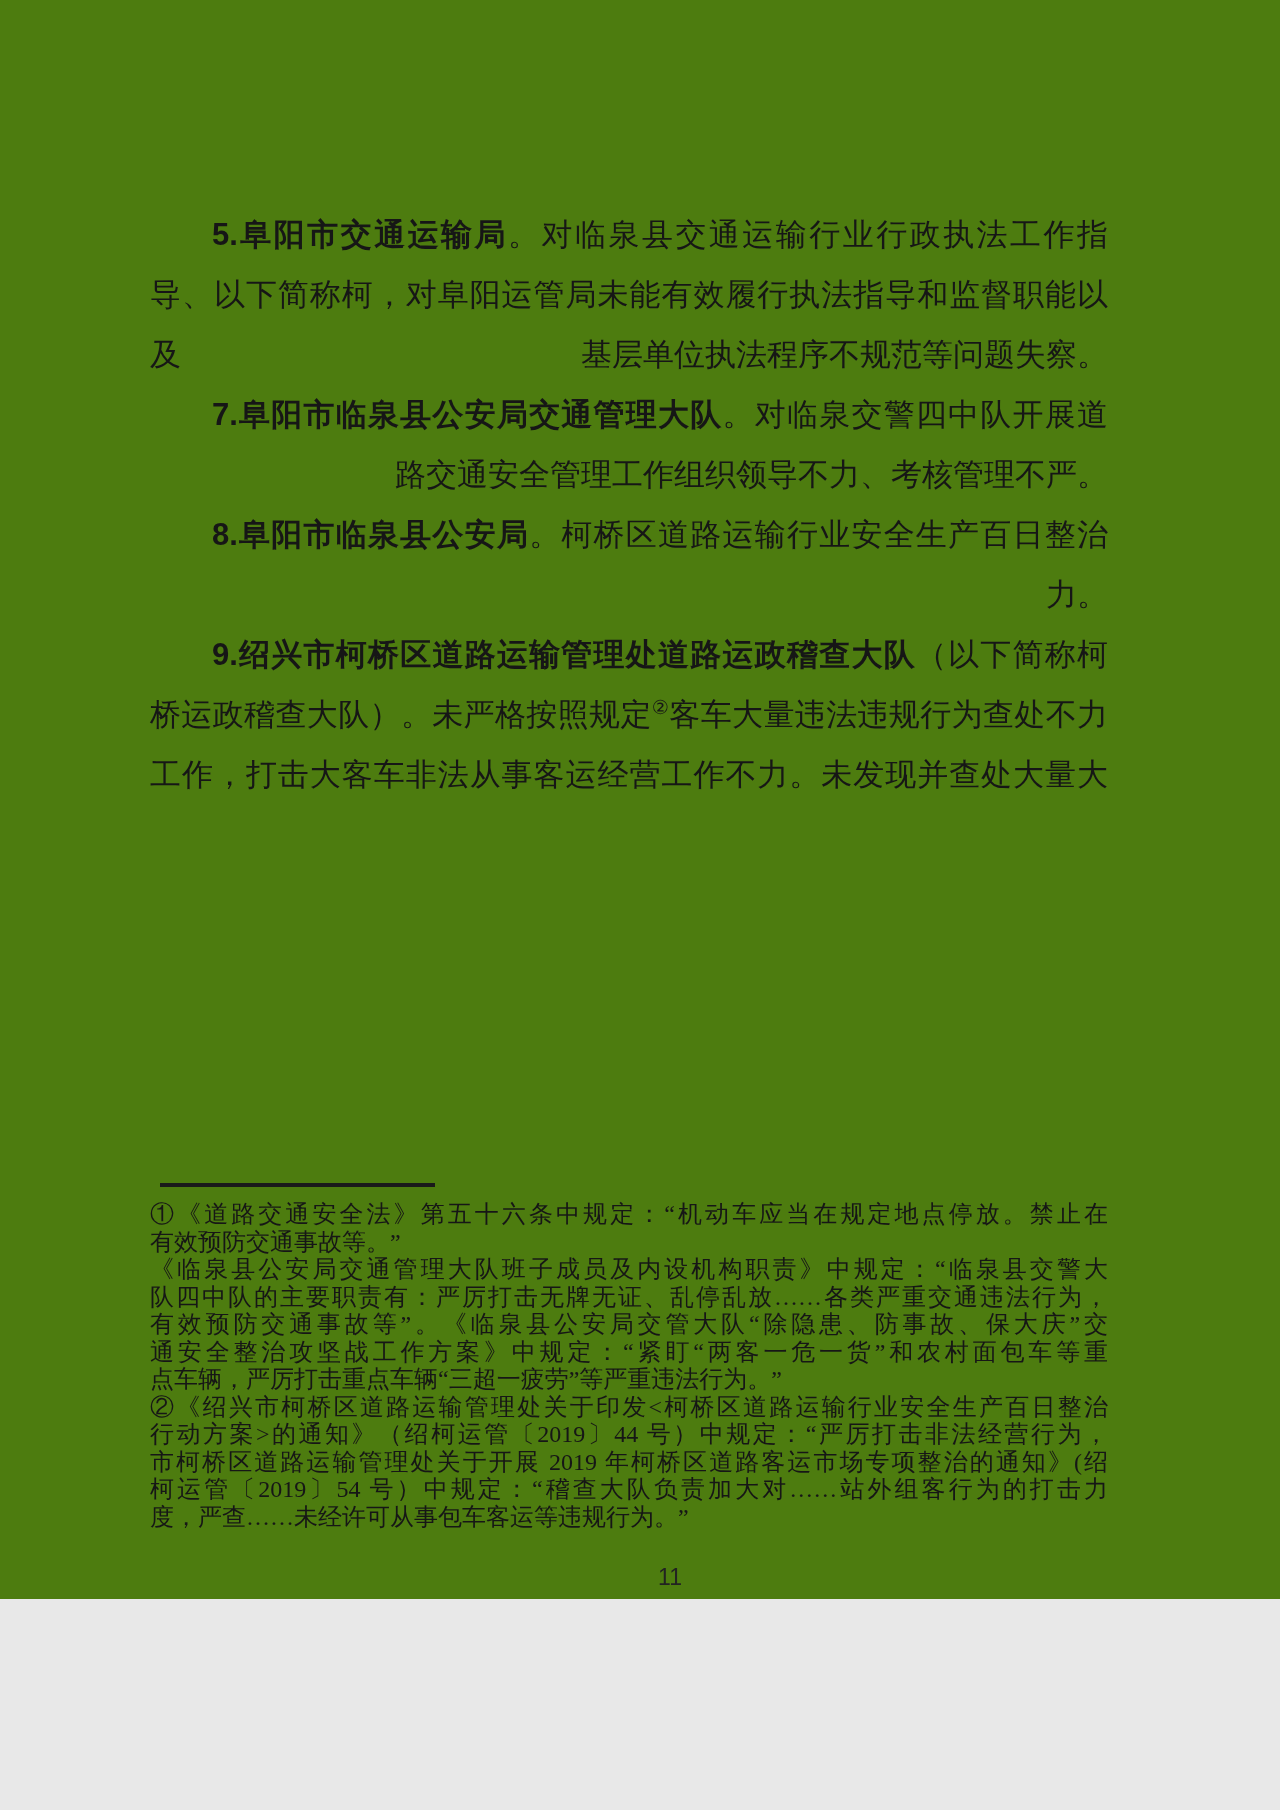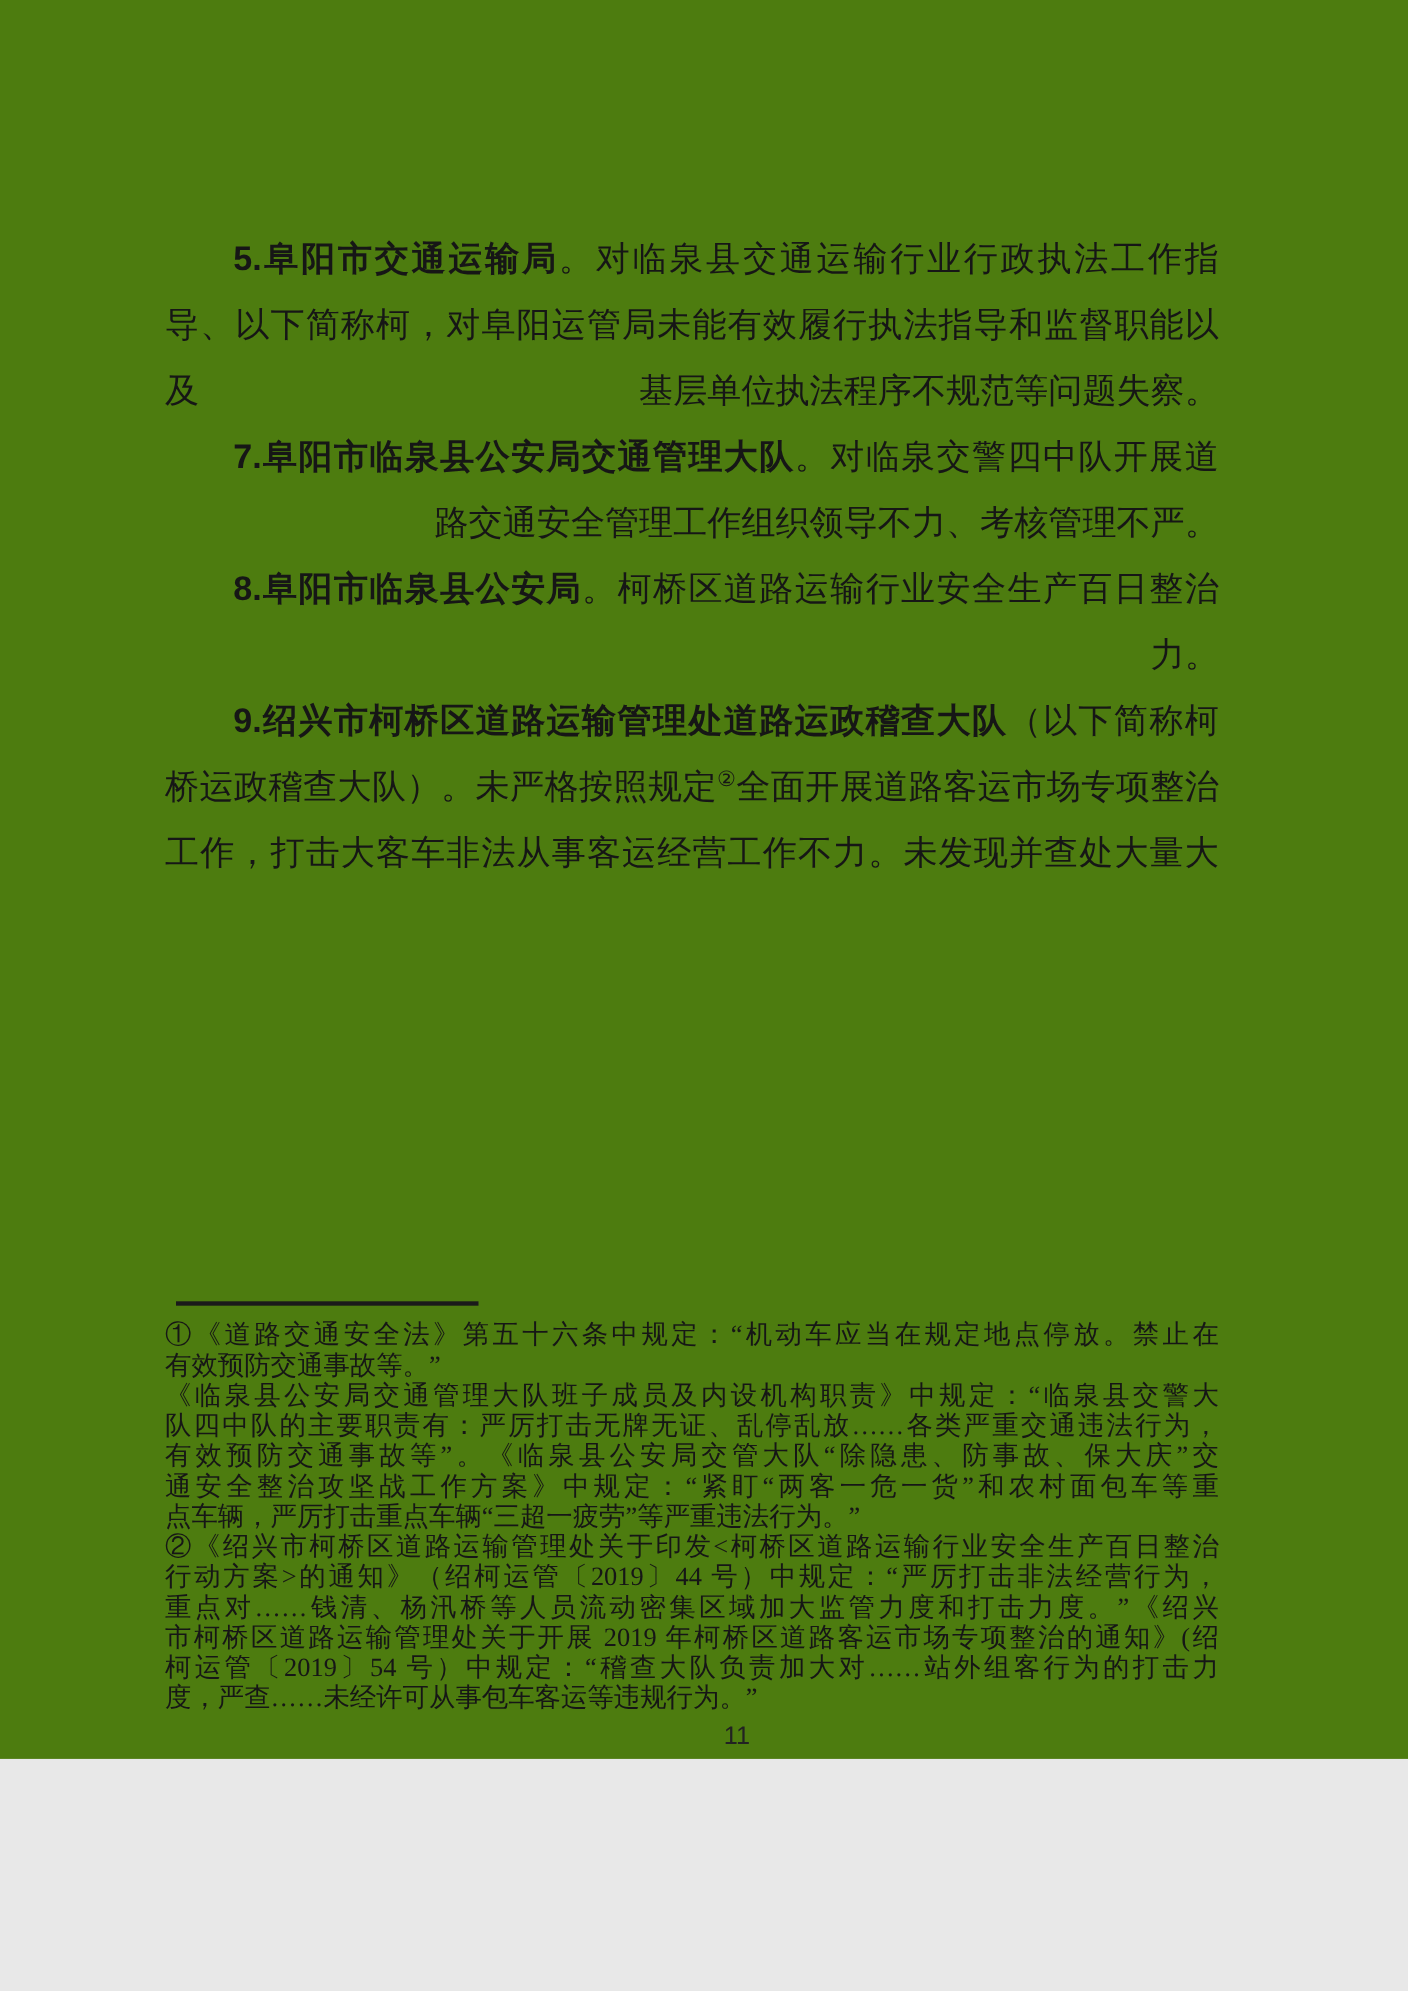--- a/index.html
+++ b/index.html
@@ -87,40 +87,39 @@
       <div>
         <div class="m-line just ind"><b class="hd">7.阜阳市临泉县公安局交通管理大队</b><span>。对临泉交警四中队开展道</span></div>
         <div class="m-line"><span>路交通安全管理工作组织领导不力、考核管理不严。</span></div>
       </div>
       <div>
         <div class="m-line just ind"><b class="hd">8.阜阳市临泉县公安局</b><span>。柯桥区道路运输行业安全生产百日整治</span></div>
         <div class="m-line"><span>力。</span></div>
       </div>
       <div>
         <div class="m-line just ind"><b class="hd">9.绍兴市柯桥区道路运输管理处道路运政稽查大队</b><span>（以下简称柯</span></div>
-        <div class="m-line just"><span>桥运政稽查大队）。未严格按照规定</span><sup class="fnref">②</sup><span>全面开展道路客运市场专项整治</span></div>
+        <div class="m-line just"><span>桥运政稽查大队）。未严格按照规定</span><sup class="fnref">②</sup><span>客车大量违法违规行为查处不力</span></div>
         <div class="m-line just"><span>工作，打击大客车非法从事客运经营工作不力。未发现并查处大量大</span></div>
       </div>
     </div>
   <div class="footnote-sep"></div>
   <div class="footnotes" id="footnotes">
       <div>
         <div class="f-line just"><span>①《道路交通安全法》第五十六条中规定：“机动车应当在规定地点停放。禁止在</span></div>
         <div class="f-line"><span>有效预防交通事故等。”</span></div>
       </div>
       <div>
         <div class="f-line just"><span>《临泉县公安局交通管理大队班子成员及内设机构职责》中规定：“临泉县交警大</span></div>
         <div class="f-line just"><span>队四中队的主要职责有：严厉打击无牌无证、乱停乱放……各类严重交通违法行为，</span></div>
         <div class="f-line just"><span>有效预防交通事故等”。《临泉县公安局交管大队“除隐患、防事故、保大庆”交</span></div>
         <div class="f-line just"><span>通安全整治攻坚战工作方案》中规定：“紧盯“两客一危一货”和农村面包车等重</span></div>
         <div class="f-line"><span>点车辆，严厉打击重点车辆“三超一疲劳”等严重违法行为。”</span></div>
       </div>
       <div>
         <div class="f-line just"><span>②《绍兴市柯桥区道路运输管理处关于印发&lt;柯桥区道路运输行业安全生产百日整治</span></div>
         <div class="f-line just"><span>行动方案&gt;的通知》（绍柯运管〔2019〕44 号）中规定：“严厉打击非法经营行为，</span></div>
-        <div class="f-line just"><span>重点对……钱清、杨汛桥等人员流动密集区域加大监管力度和打击力度。”《绍兴</span></div>
         <div class="f-line just"><span>市柯桥区道路运输管理处关于开展 2019 年柯桥区道路客运市场专项整治的通知》(绍</span></div>
         <div class="f-line just"><span>柯运管〔2019〕54 号）中规定：“稽查大队负责加大对……站外组客行为的打击力</span></div>
         <div class="f-line"><span>度，严查……未经许可从事包车客运等违规行为。”</span></div>
       </div>
     </div>
   <div class="page-number">11</div>
 </div>
 
 </body></html>

